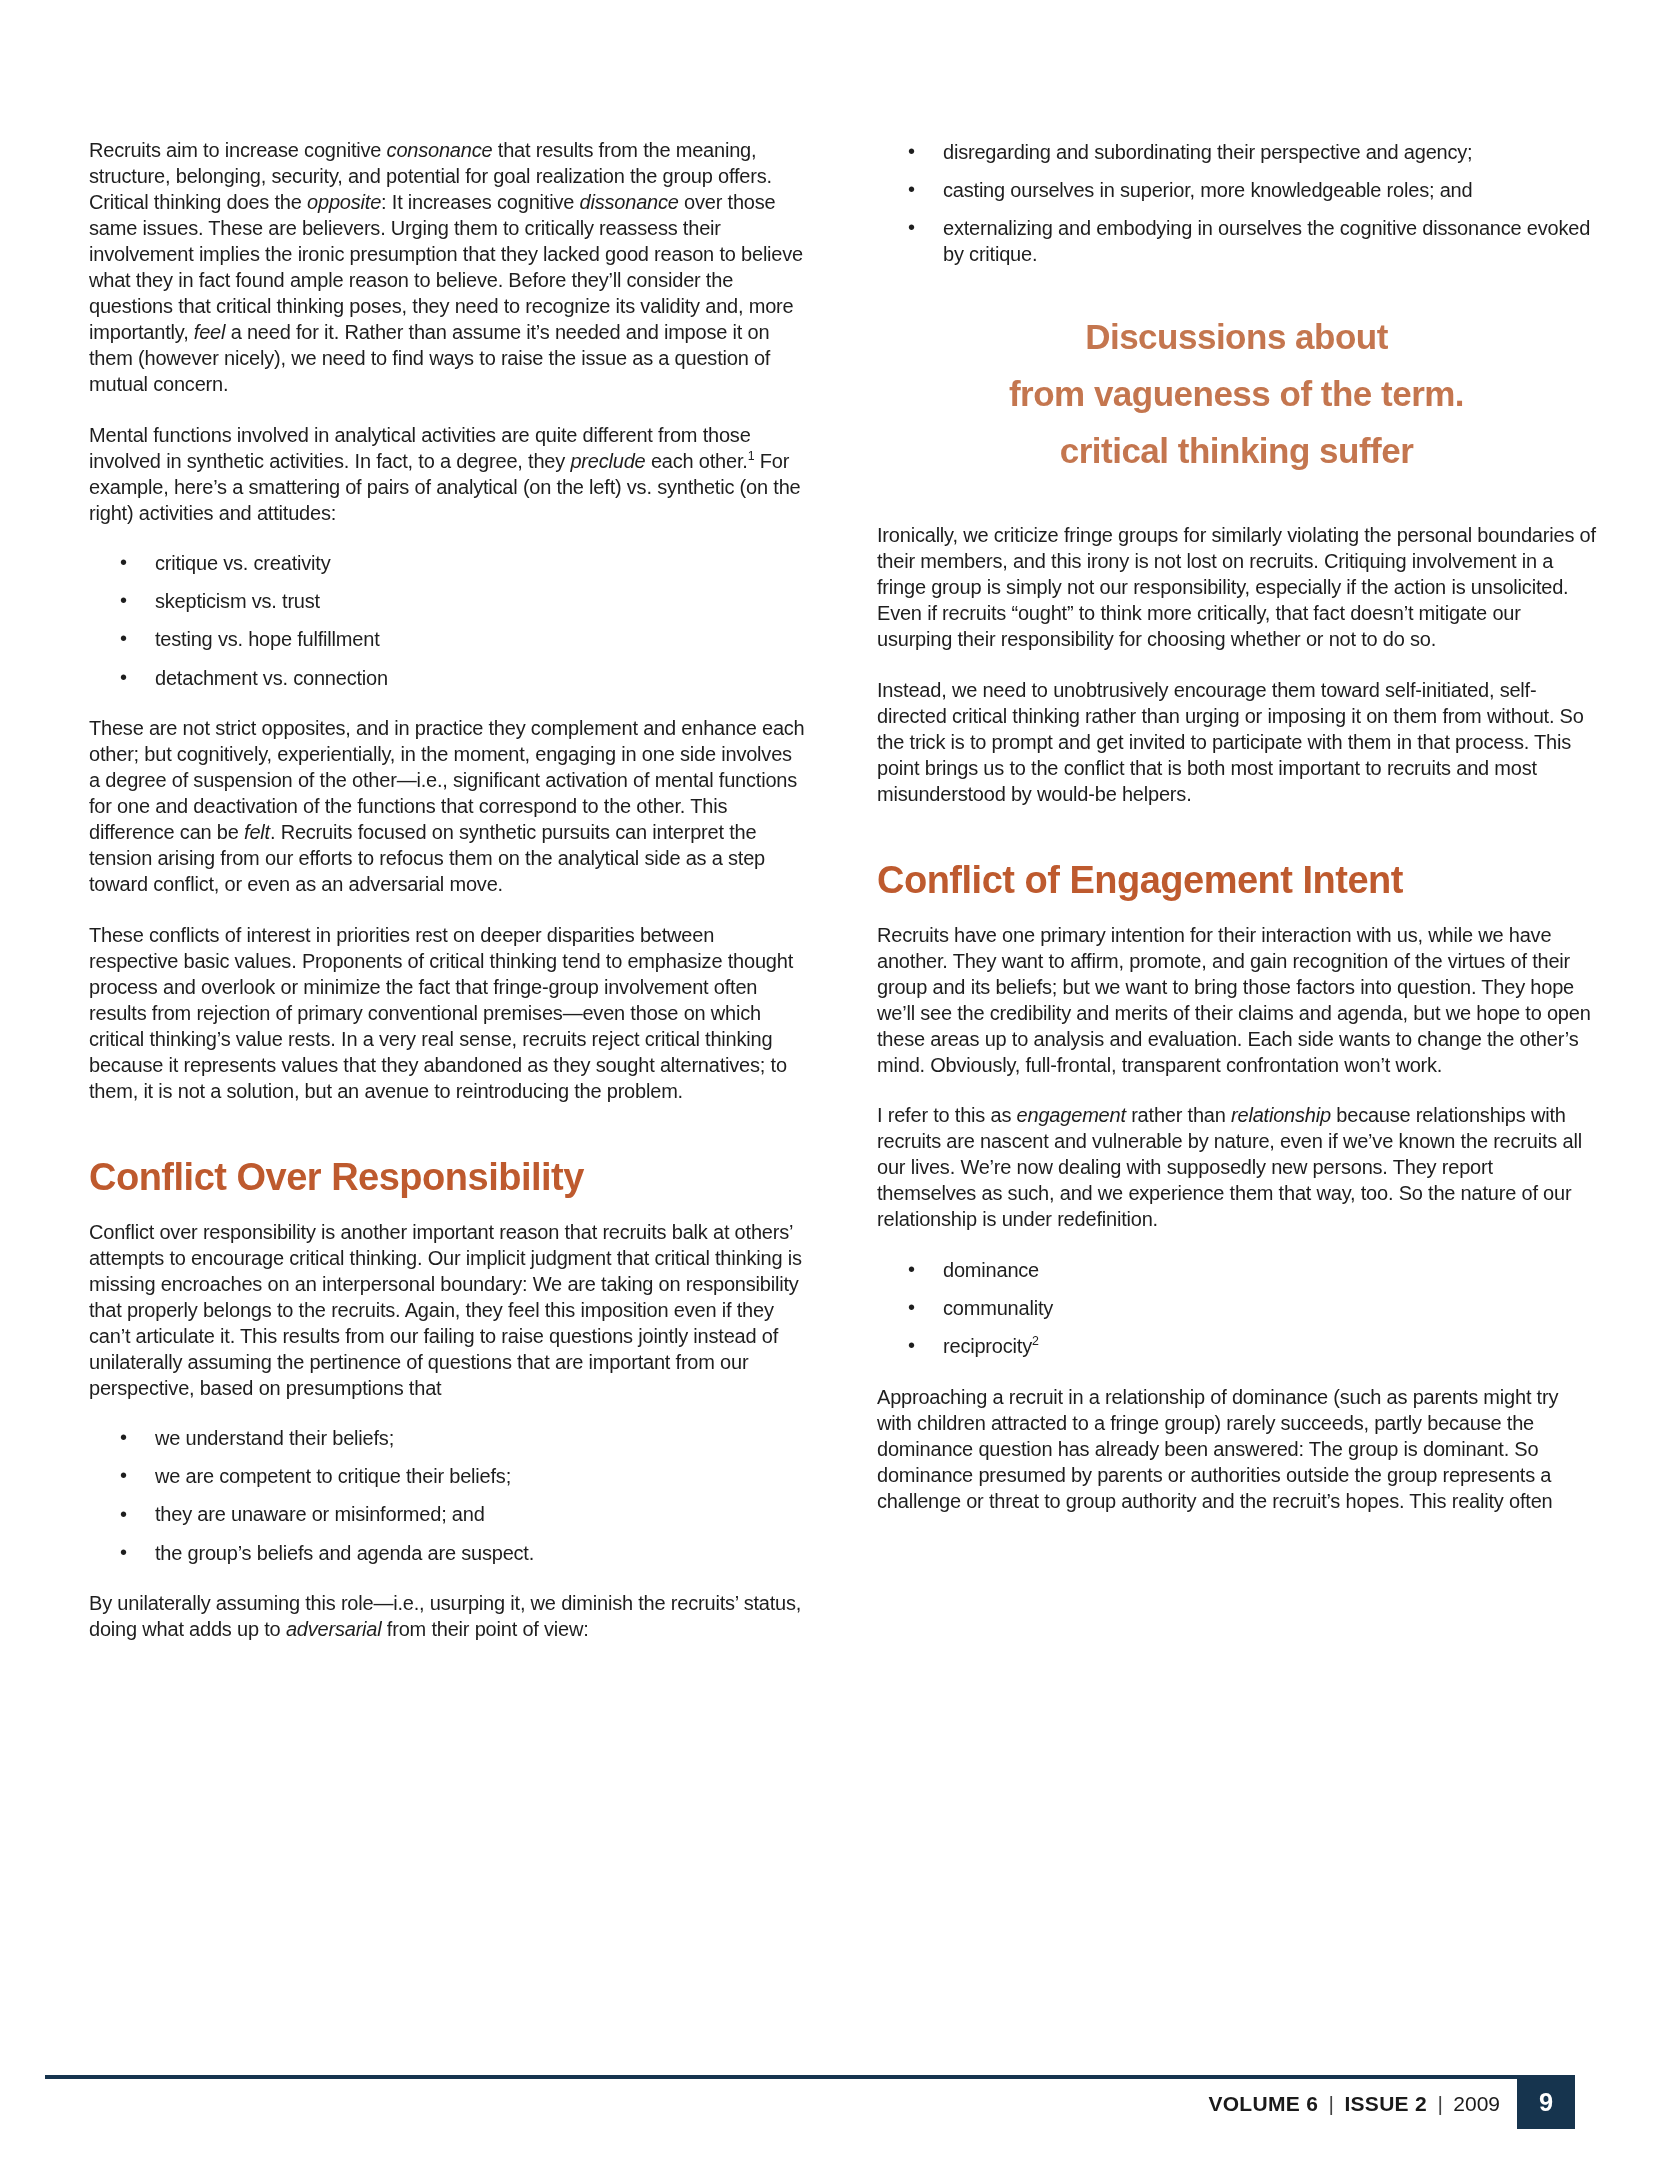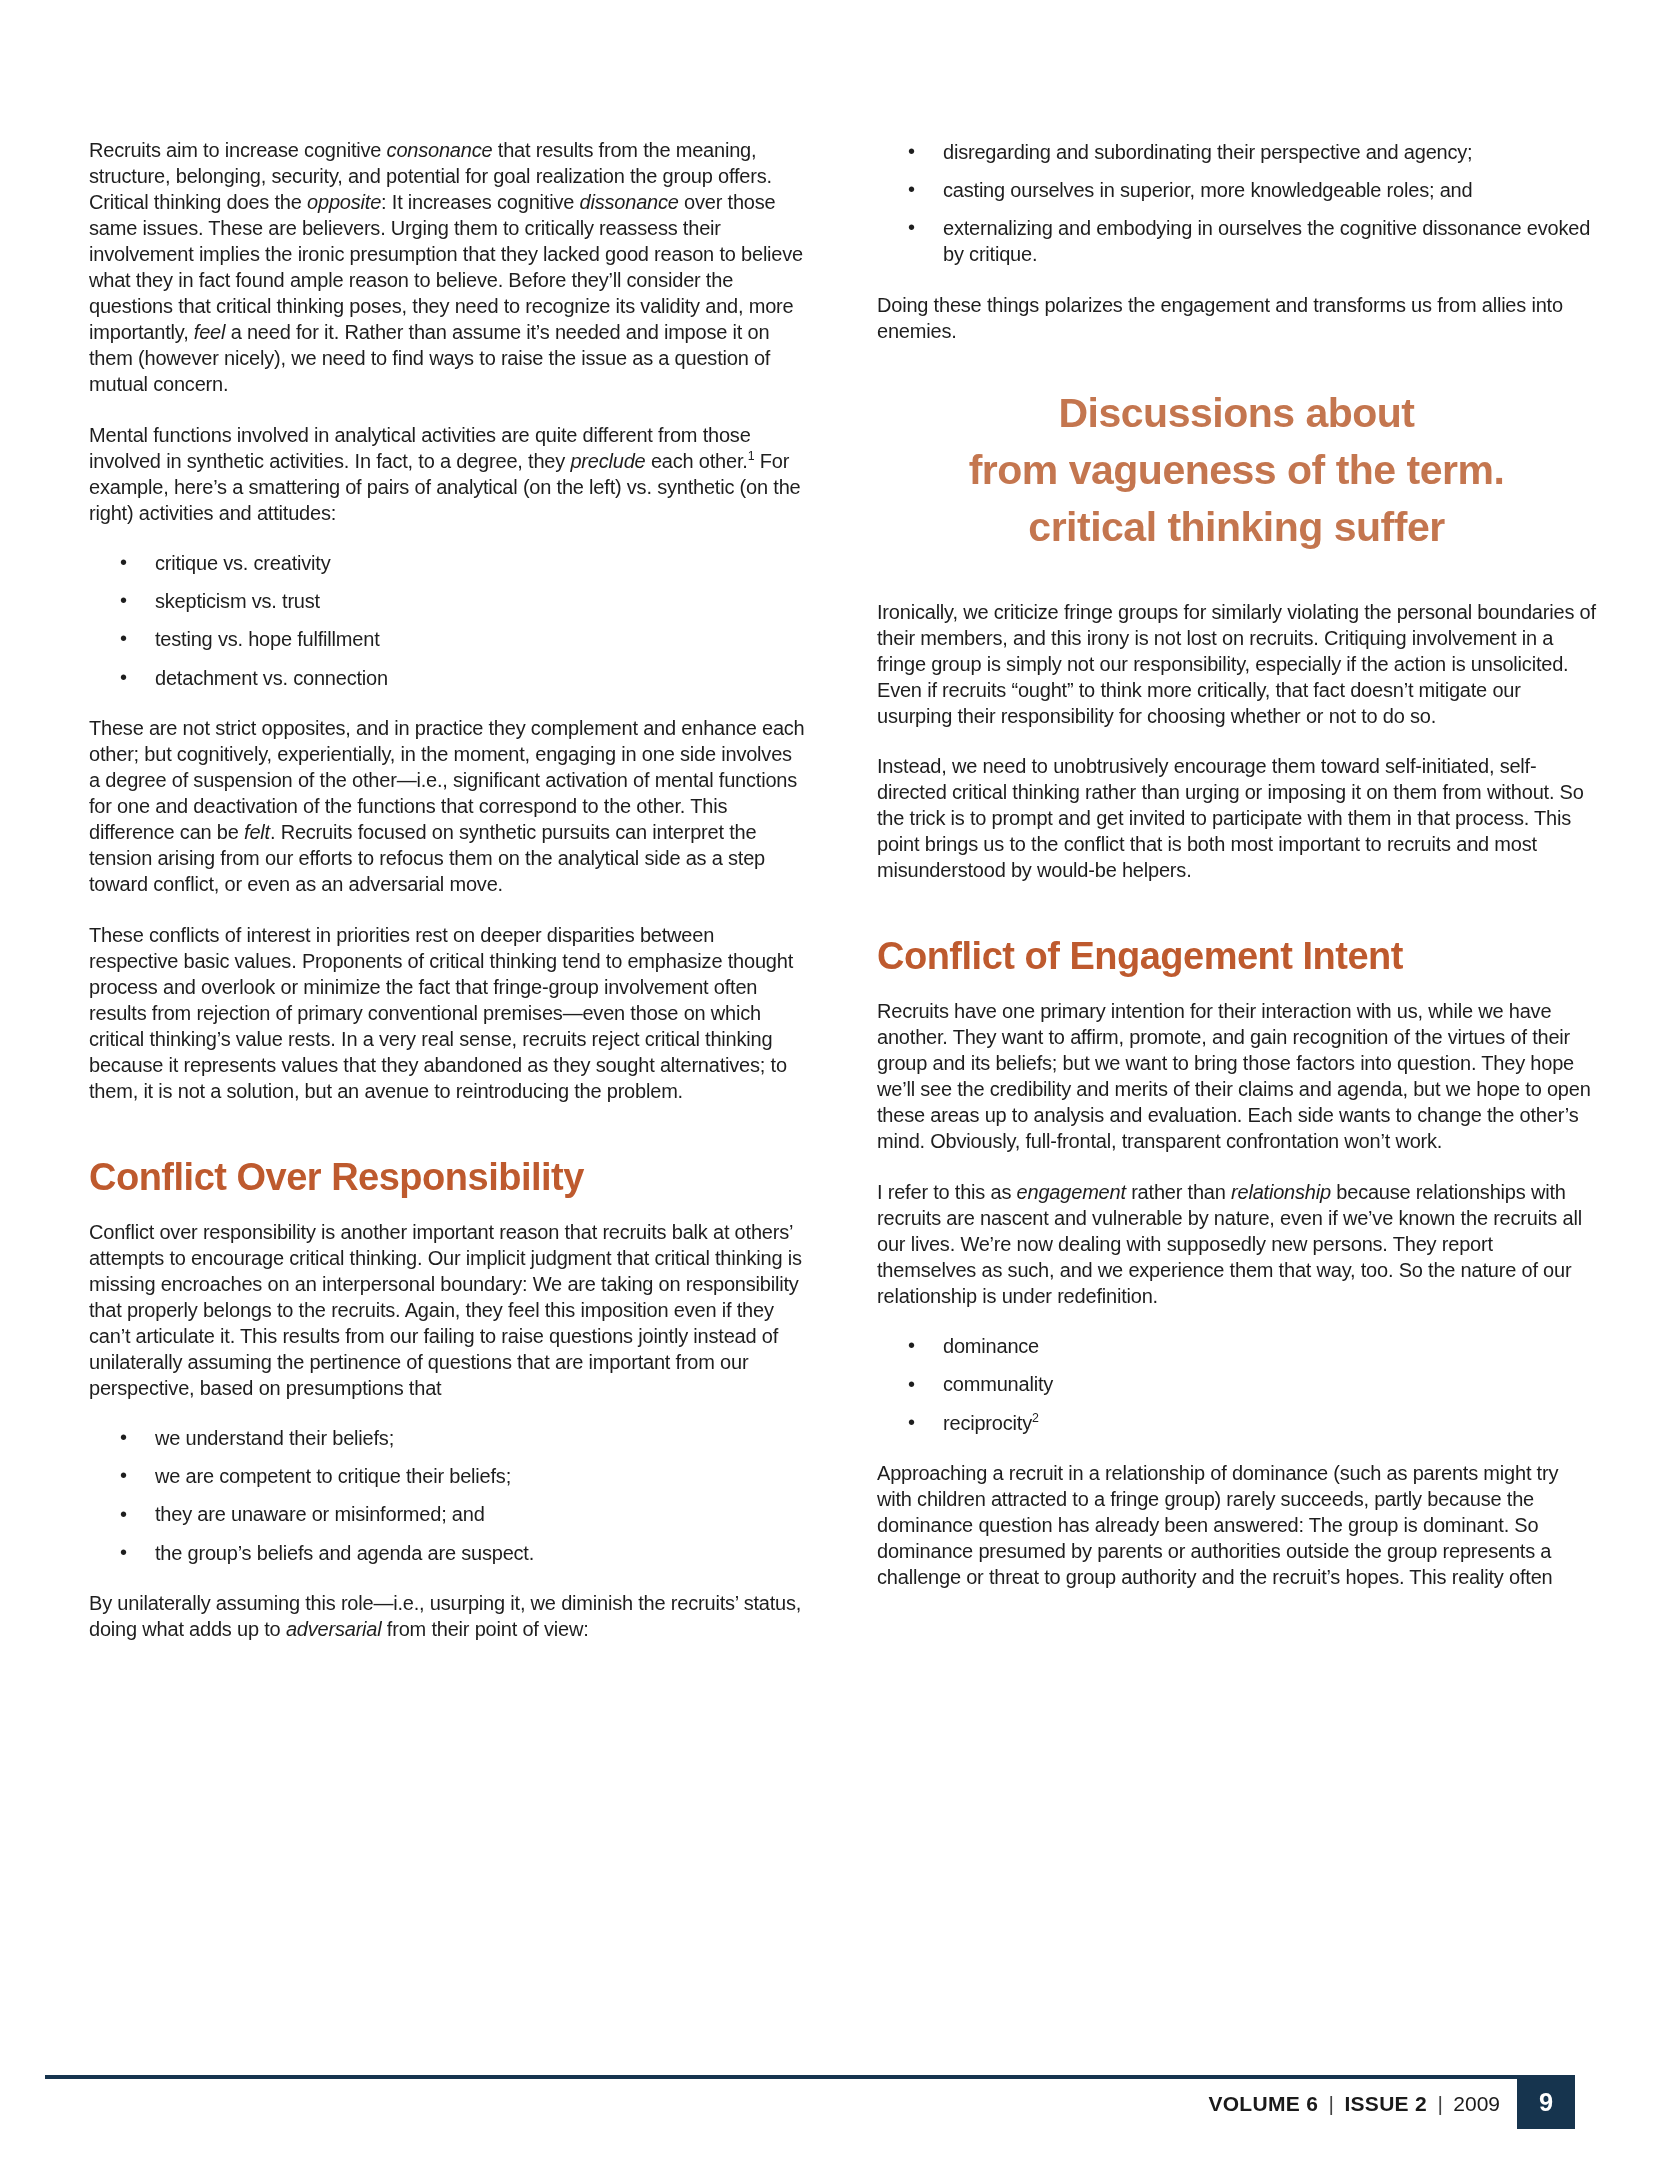--- a/index.html
+++ b/index.html
@@ -41,21 +41,21 @@
     font-weight:bold;
     color:var(--orange);
     letter-spacing:-0.5px;
     margin:51px 0 19px 0;
   }
   .pullquote{
     margin:41px 0 43px 0;
     text-align:center;
     color:var(--quote-orange);
     font-weight:bold;
-    font-size:41px;
+    font-size:35px;
     line-height:57px;
     letter-spacing:-0.5px;
   }
   .bullet-list{
     list-style:none;
     margin:1.9px 0 24.5px 0;
     padding:0;
   }
   .bullet-list li{
     position:relative;
@@ -132,21 +132,20 @@
           <li><span class="dot">•</span><span><span>the group’s beliefs and agenda are suspect.</span></span></li>
         </ul>
         <p class="body-p"><span>By unilaterally assuming this role—i.e., usurping it, we diminish the recruits’ status, doing what adds up to </span><i>adversarial</i><span> from their point of view:</span></p>
       </section>
     <section class="col">
         <ul class="bullet-list">
           <li><span class="dot">•</span><span><span>disregarding and subordinating their perspective and agency;</span></span></li>
           <li><span class="dot">•</span><span><span>casting ourselves in superior, more knowledgeable roles; and</span></span></li>
           <li><span class="dot">•</span><span><span>externalizing and embodying in ourselves the cognitive dissonance evoked by critique.</span></span></li>
         </ul>
-        <p class="body-p"><span>Doing these things polarizes the engagement and transforms us from allies into enemies.</span></p>
         <div class="pullquote">
           <div class="pq-line">Discussions about</div>
           <div class="pq-line">from vagueness of the term.</div>
           <div class="pq-line">critical thinking suffer</div>
         </div>
         <p class="body-p"><span>Ironically, we criticize fringe groups for similarly violating the personal boundaries of their members, and this irony is not lost on recruits. Critiquing involvement in a fringe group is simply not our responsibility, especially if the action is unsolicited. Even if recruits “ought” to think more critically, that fact doesn’t mitigate our usurping their responsibility for choosing whether or not to do so.</span></p>
         <p class="body-p"><span>Instead, we need to unobtrusively encourage them toward self-initiated, self-directed critical thinking rather than urging or imposing it on them from without. So the trick is to prompt and get invited to participate with them in that process. This point brings us to the conflict that is both most important to recruits and most misunderstood by would-be helpers.</span></p>
         <h2 class="section-heading">Conflict of Engagement Intent</h2>
         <p class="body-p"><span>Recruits have one primary intention for their interaction with us, while we have another. They want to affirm, promote, and gain recognition of the virtues of their group and its beliefs; but we want to bring those factors into question. They hope we’ll see the credibility and merits of their claims and agenda, but we hope to open these areas up to analysis and evaluation. Each side wants to change the other’s mind. Obviously, full-frontal, transparent confrontation won’t work.</span></p>
         <p class="body-p"><span>I refer to this as </span><i>engagement</i><span> rather than </span><i>relationship</i><span> because relationships with recruits are nascent and vulnerable by nature, even if we’ve known the recruits all our lives. We’re now dealing with supposedly new persons. They report themselves as such, and we experience them that way, too. So the nature of our relationship is under redefinition.</span></p>

